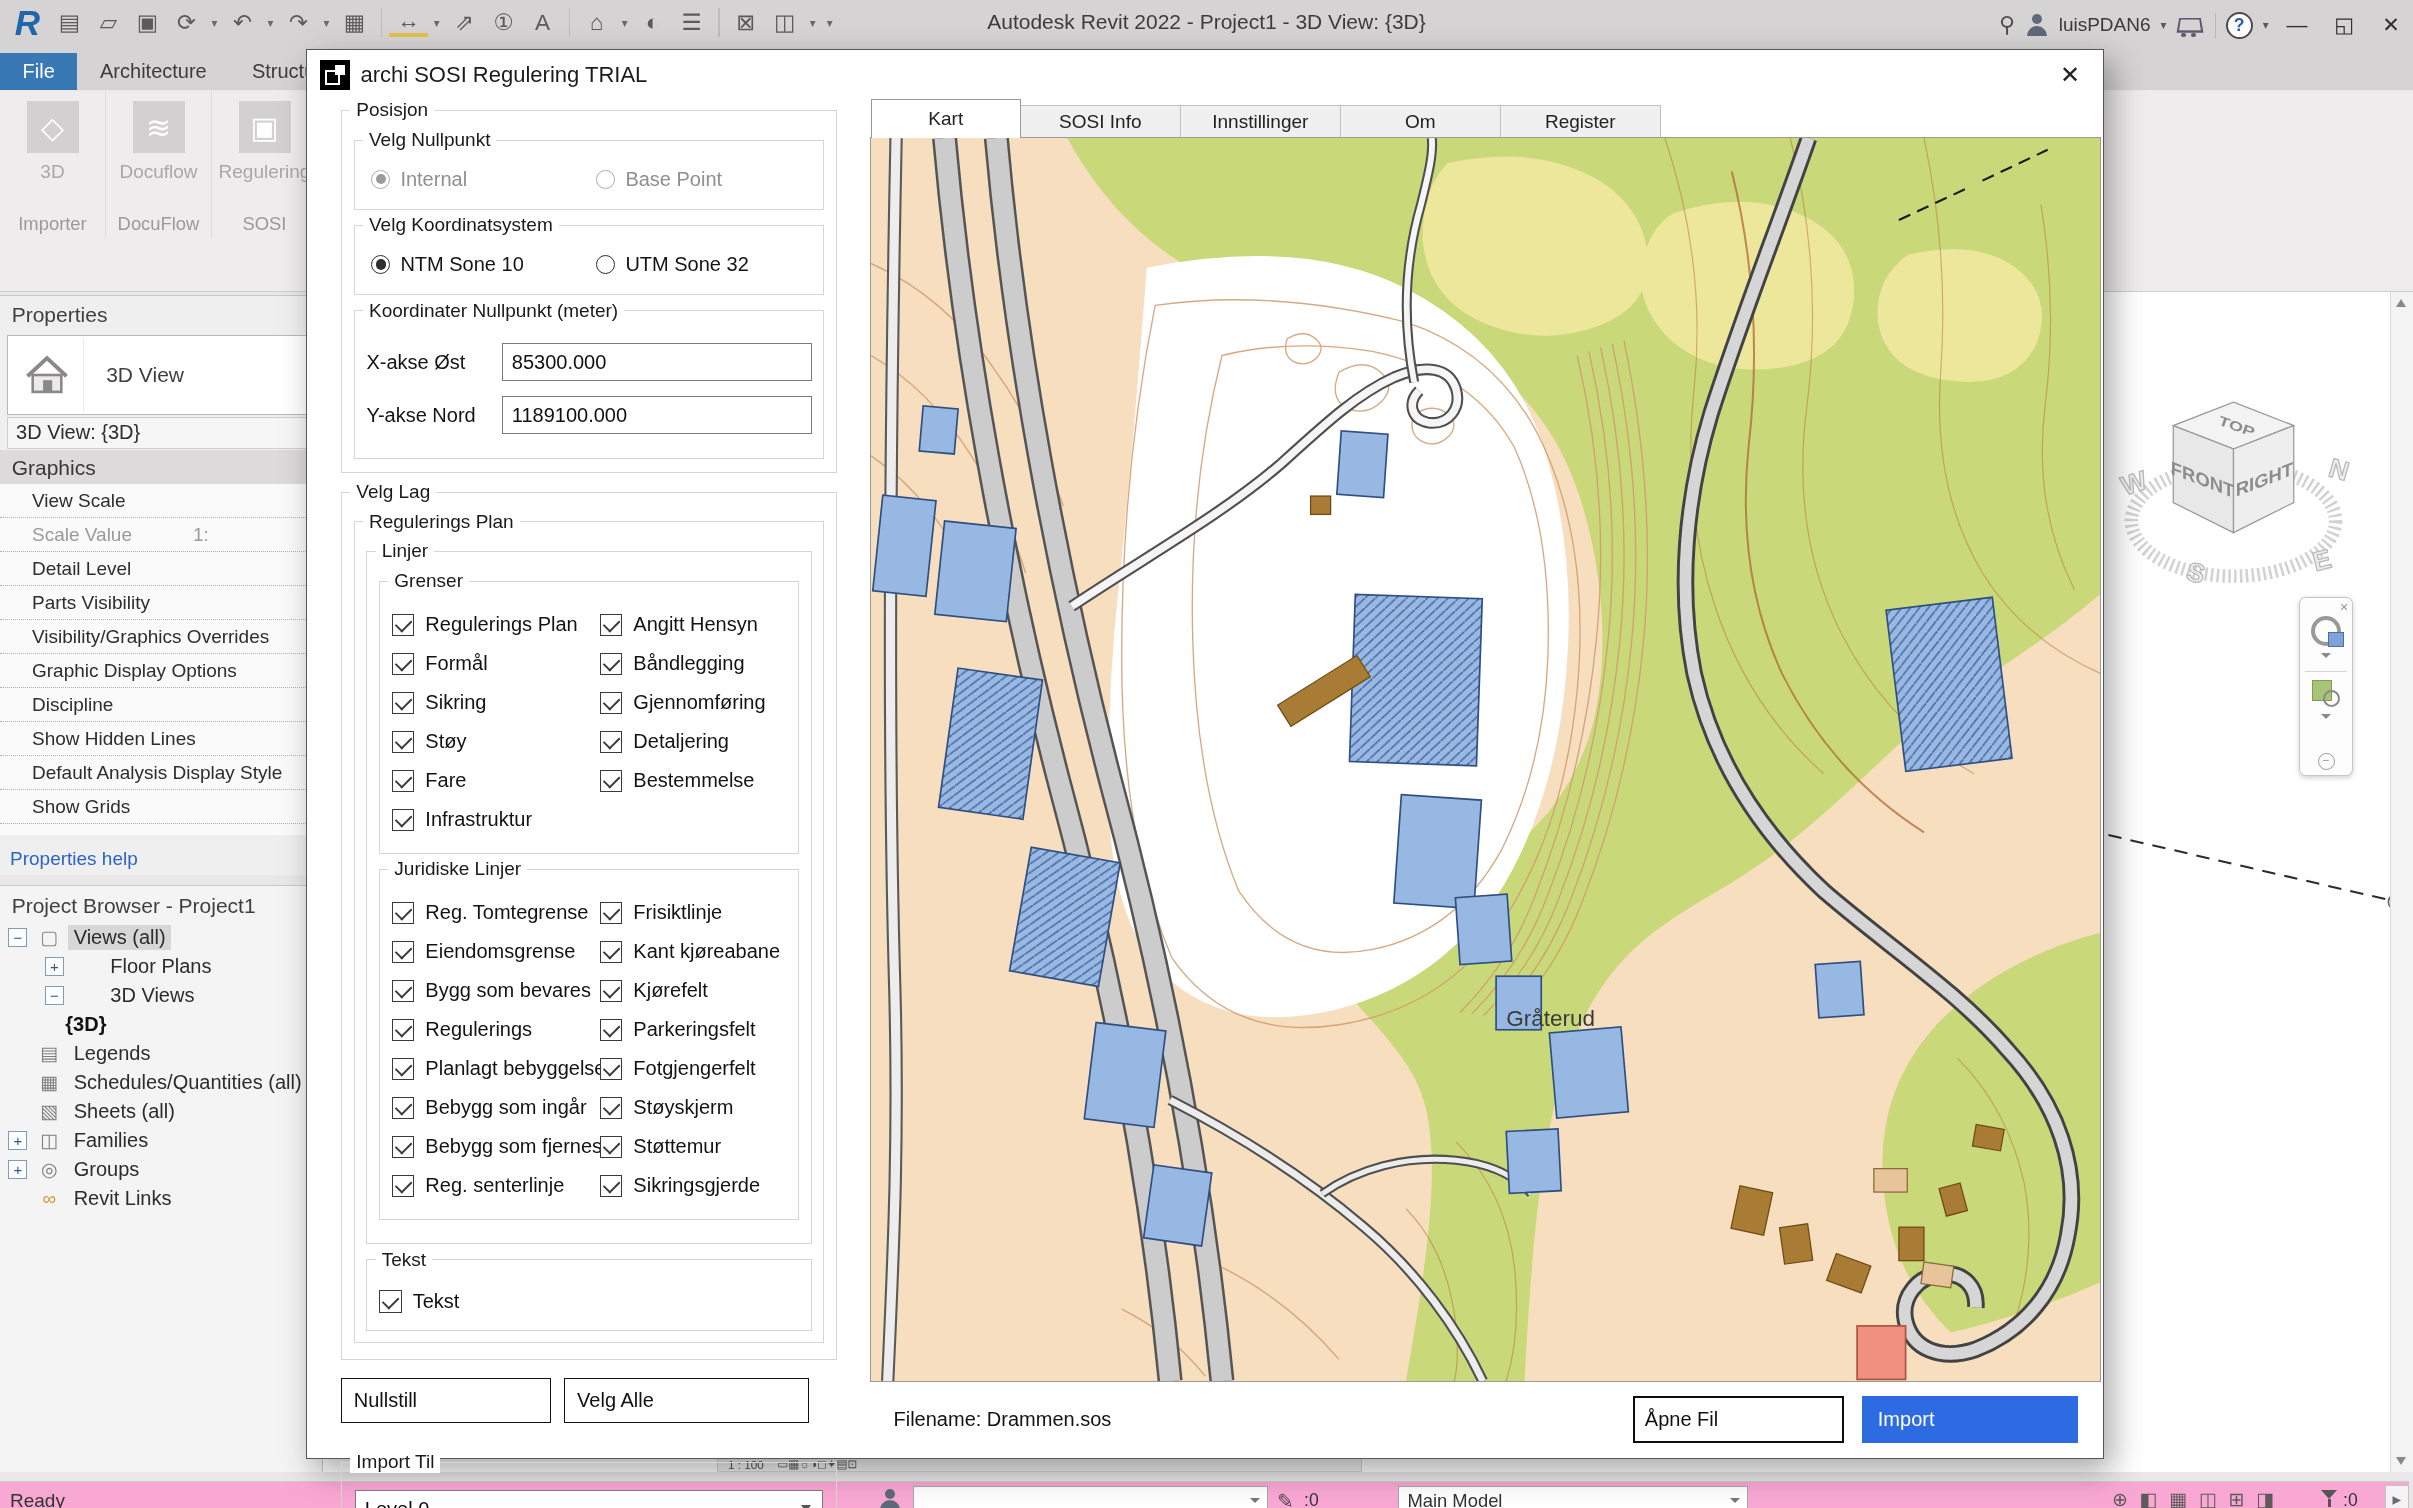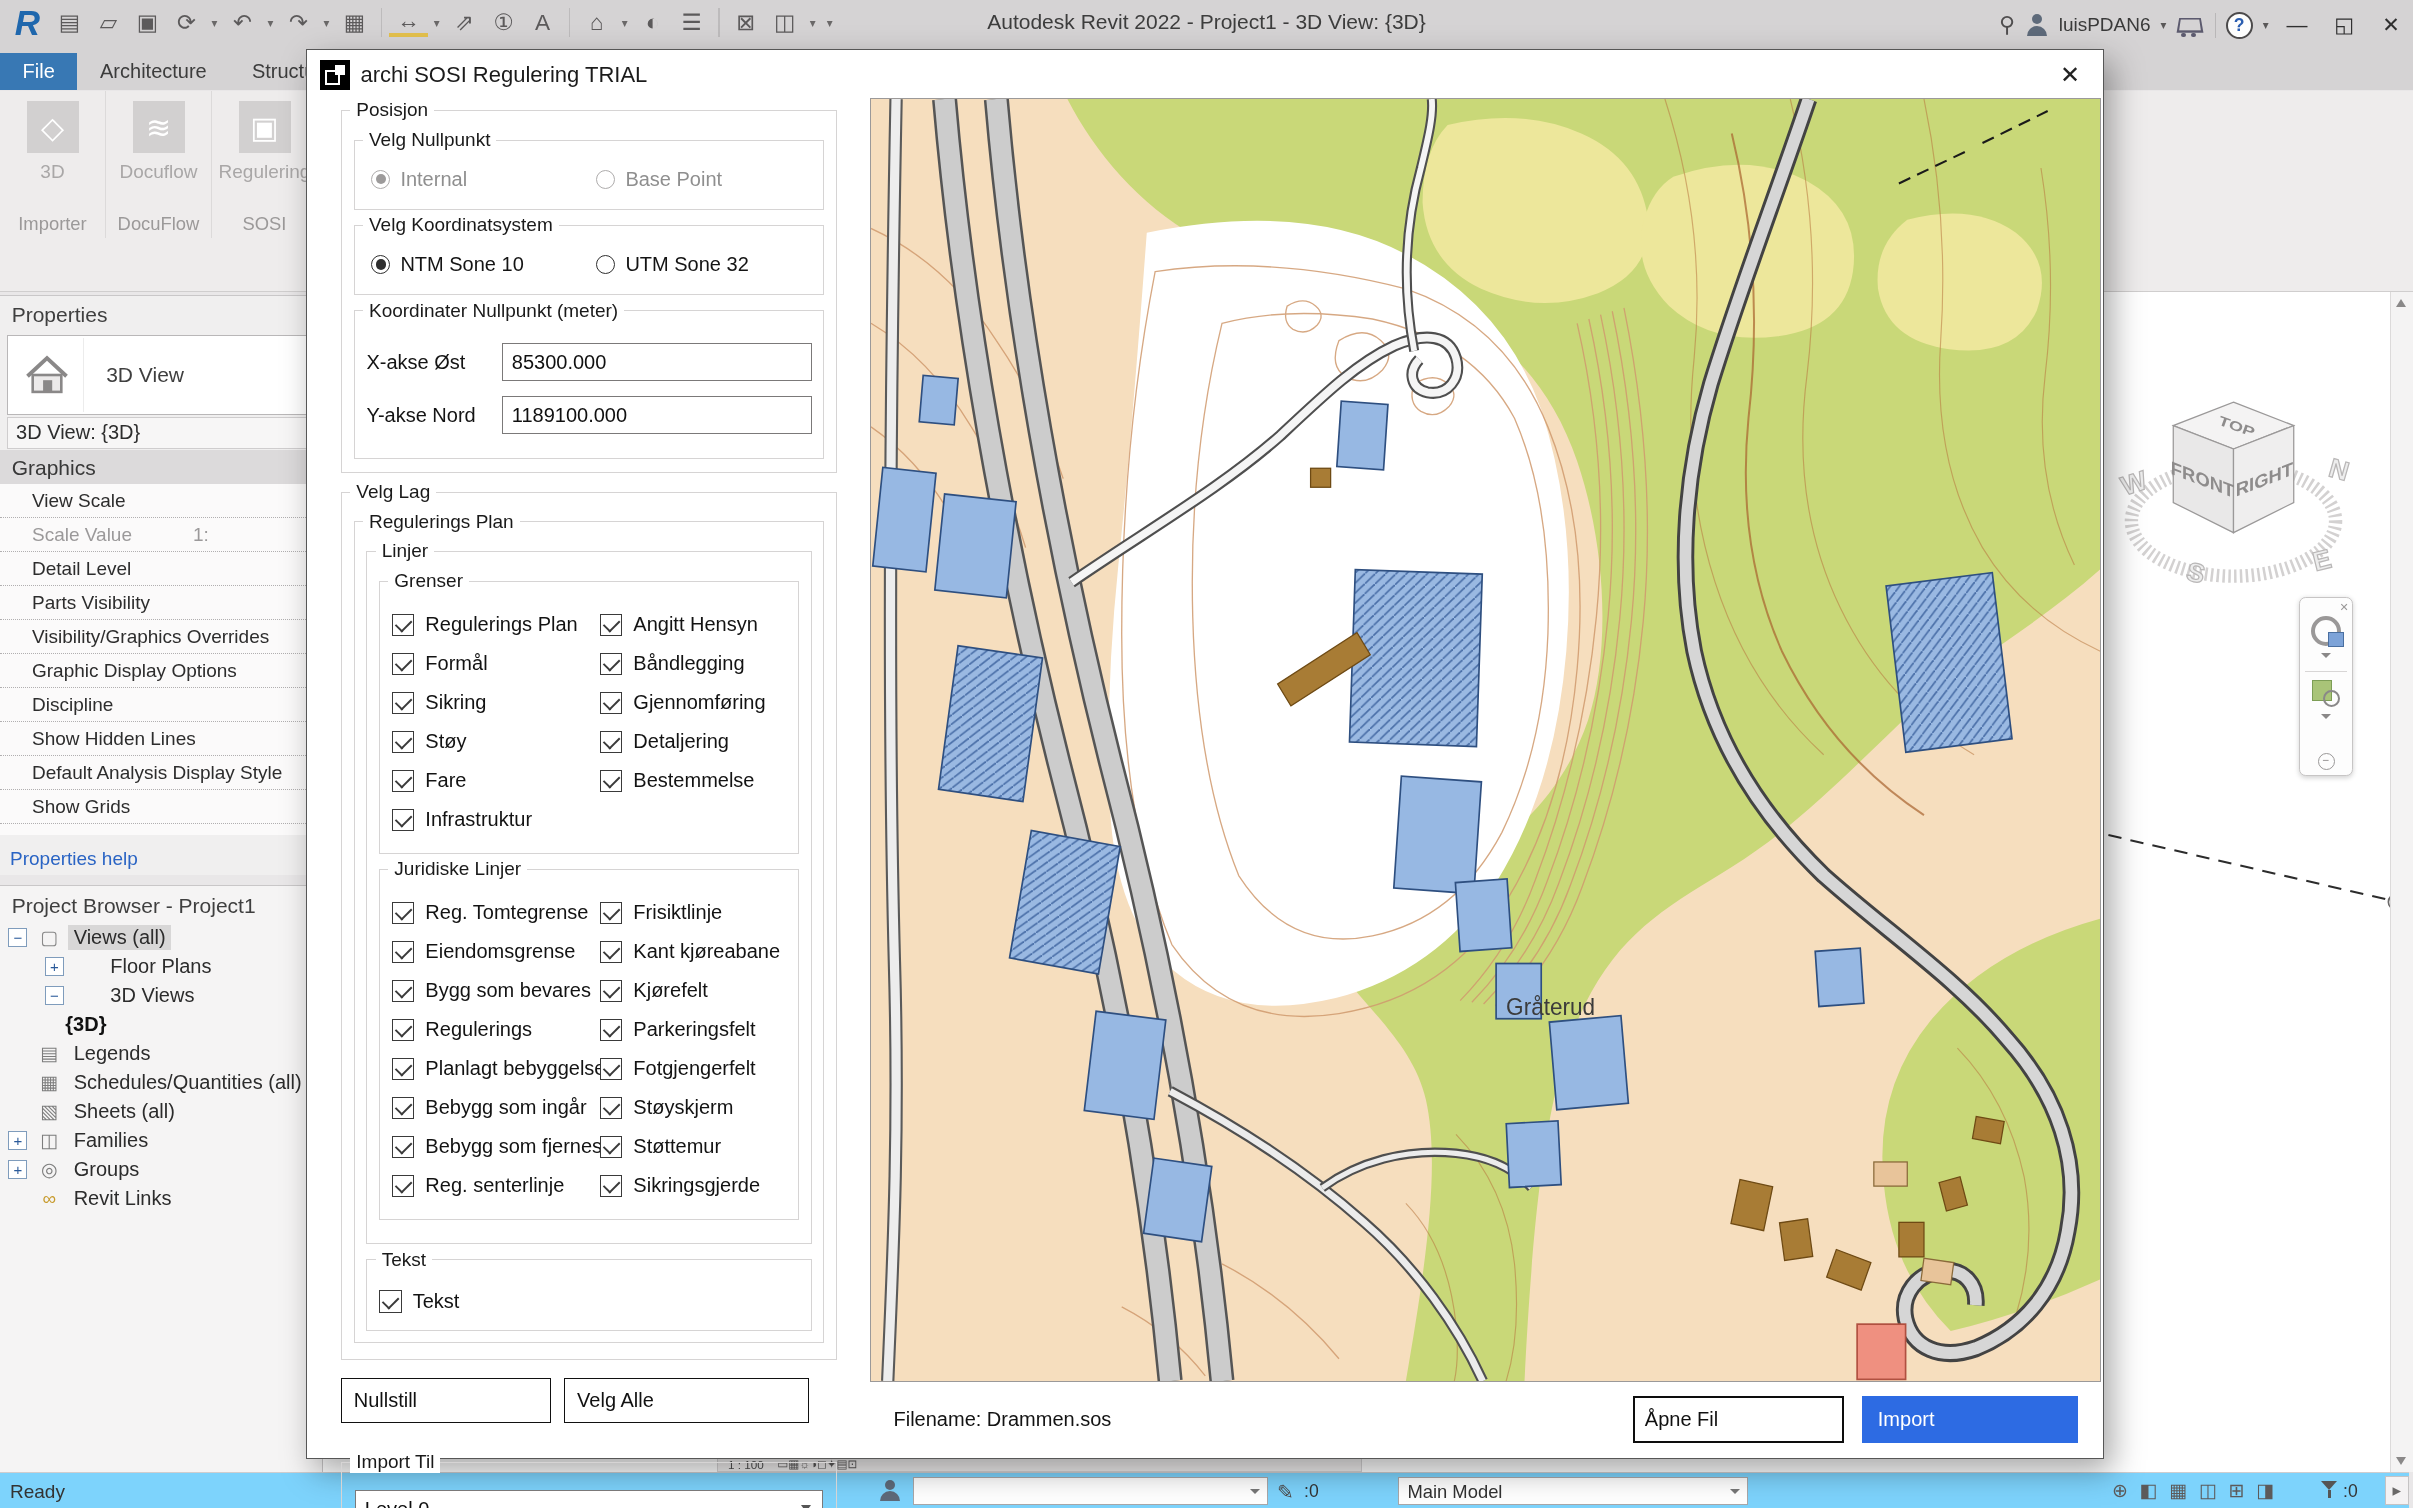--- a/index.html
+++ b/index.html
@@ -81,21 +81,21 @@
 .texp:empty{visibility:hidden}
 .ticon{width:27px;flex:none;font-size:19px;text-align:center;margin-right:5px;color:#7d7d7d}
 .ticon:empty{visibility:hidden}
 .tlabel{padding:0.8px 5.9px;white-space:nowrap}
 .tlabel.selected{background:#d8d7d7}
 .tlabel.bold{font-weight:bold;color:#111}
 
 
 .viewbar{position:absolute;left:717px;top:1456px;width:645px;height:16px;background:#f1efef;border:0.8px solid #d6d4d5;display:flex;align-items:center;gap:13.4px;padding:0 10px;font-size:11.7px;color:#4f4f4f;z-index:5}
 .viewbar .vb-ic{font-size:11.7px;color:#5c5a5a}
-.statusbar{position:absolute;left:0;bottom:0;right:4px;height:36px;background:#7dd3fc;border-top:0.8px solid #cfcdce;z-index:30;font-size:19px;color:#333}
+.statusbar{position:absolute;left:0;bottom:0;right:4px;height:27px;background:#f9a8d4;border-top:0.8px solid #cfcdce;z-index:30;font-size:19px;color:#333}
 .sb-ready{position:absolute;left:10px;top:7.5px}
 .sb-person{position:absolute;left:878px;top:6.7px}
 .combo{position:absolute;top:4.2px;height:28px;background:#fff;border:0.8px solid #a9a7a8;font-size:18.4px;color:#333;padding:2.5px 25px 0 8.4px}
 .combo::after{content:"";position:absolute;right:7.5px;top:11px;border:5px solid transparent;border-top-color:#777}
 .combo.c1{left:913px;width:355px}
 .combo.c2{left:1398px;width:350px}
 .sb-edit{position:absolute;left:1277px;top:6.7px;font-size:20px;color:#4f4d4e}
 .sb-count{position:absolute;top:8.4px;font-size:17.6px;color:#333}
 .sb-count.ed{left:1304px}
 .sb-icons{position:absolute;left:2112px;top:5.9px;display:flex;gap:11.7px;font-size:19px;color:#5c5a5a}
@@ -618,20 +618,28 @@
         <span class="btn velgalle">Velg Alle</span>
       </div>
 
       <div class="grp import-grp">
         <span class="glabel">Import Til</span>
         <div class="selectbox">Level 0</div>
       </div>
     </div>
 
     <div class="right-region">
+      <div class="tabs">
+
+      <span class="tab active">Kart</span>
+          <span class="tab">SOSI Info</span>
+          <span class="tab">Innstillinger</span>
+          <span class="tab">Om</span>
+          <span class="tab">Register</span>
+        </div>
       <div class="map-wrap">
         <svg viewBox="0 0 1471 1486" preserveAspectRatio="none">
           <rect x="0" y="0" width="1471" height="1486" fill="#f6debe"></rect>
 
           <path d="M 235 0 H 1471 V 545 C 1390 615 1300 660 1235 720 C 1165 785 1105 845 1030 890 C 960 932 905 960 862 1035 C 818 1112 795 1230 782 1486 H 640 C 668 1330 680 1230 664 1160 C 650 1100 600 1060 560 1010 C 585 955 640 915 700 890 C 770 860 830 800 858 720 C 885 640 880 520 845 420 C 808 315 735 255 640 225 C 560 200 470 205 390 160 C 320 122 268 62 235 0 Z" fill="#c9d878"></path>
           <path d="M 1471 950 Q 1340 985 1268 1068 Q 1200 1148 1212 1258 Q 1222 1360 1292 1428 Q 1380 1408 1471 1368 Z" fill="#c9d878"></path>
 
           <g fill="#ede79b">
             <path d="M 690 30 Q 780 10 850 40 Q 920 70 930 140 Q 935 200 870 225 Q 800 250 730 220 Q 665 190 660 120 Q 660 60 690 30 Z"></path>
             <path d="M 960 90 Q 1050 60 1120 95 Q 1185 130 1175 200 Q 1165 265 1085 275 Q 1005 285 955 240 Q 910 195 925 140 Q 935 105 960 90 Z"></path>

